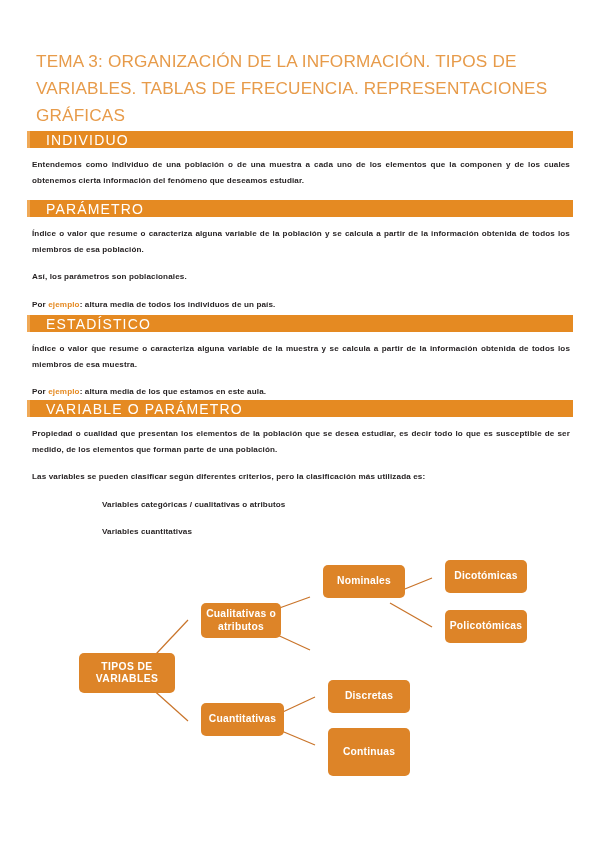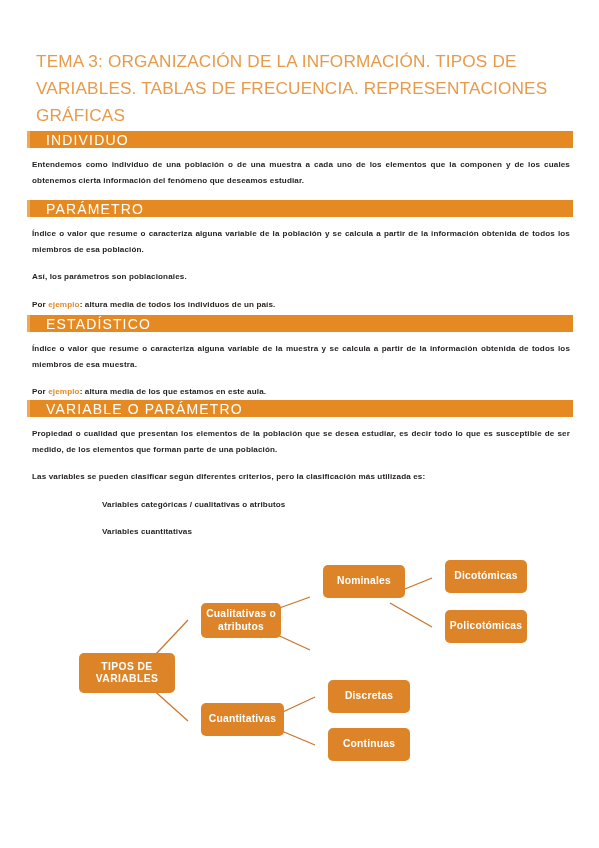--- a/index.html
+++ b/index.html
@@ -196,21 +196,21 @@
 
     <div class="node" style="left:128px; top:58px; width:80px; height:35px;">Cualitativas o atributos</div>
 
     <div class="node" style="left:128px; top:158px; width:83px; height:33px;">Cuantitativas</div>
 
     <div class="node" style="left:250px; top:20px; width:82px; height:33px;">Nominales</div>
 
 
     <div class="node" style="left:255px; top:135px; width:82px; height:33px;">Discretas</div>
 
-    <div class="node" style="left:255px; top:183px; width:82px; height:33px;">Continuas</div>
+    <div class="node" style="left:255px; top:183px; width:82px; height:48px;">Continuas</div>
 
     <div class="node" style="left:372px; top:15px; width:82px; height:33px;">Dicotómicas</div>
 
     <div class="node" style="left:372px; top:65px; width:82px; height:33px;">Policotómicas</div>
 
   </div>
 
 </div>
 
 </body></html>

